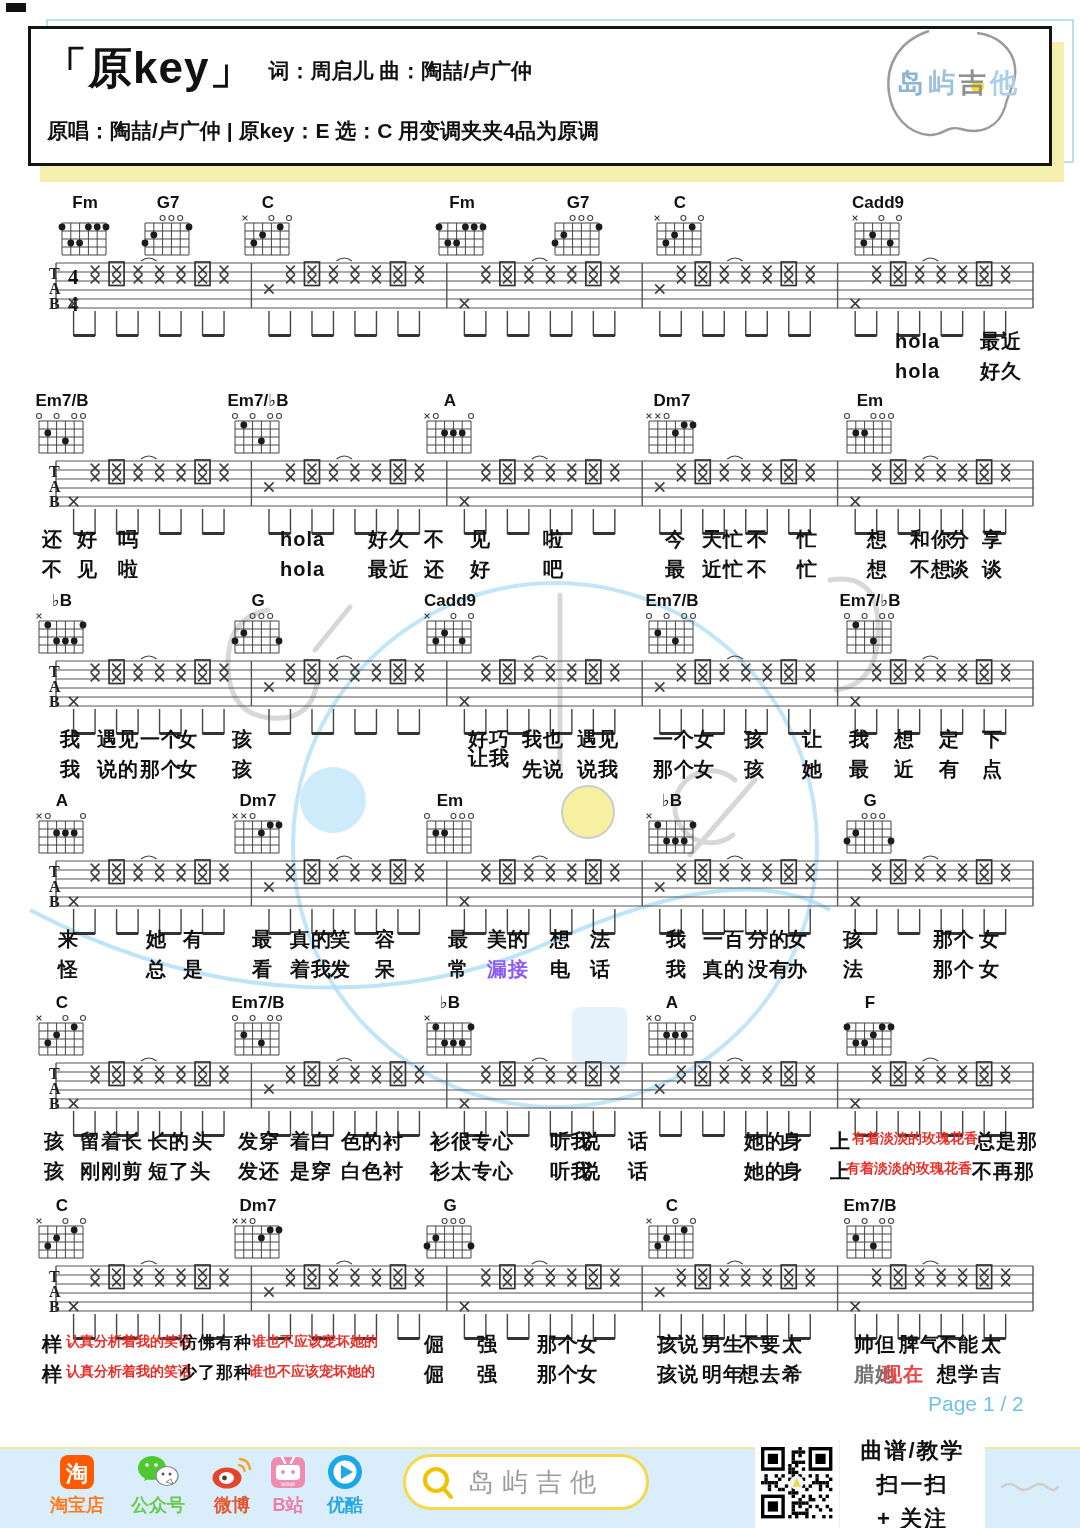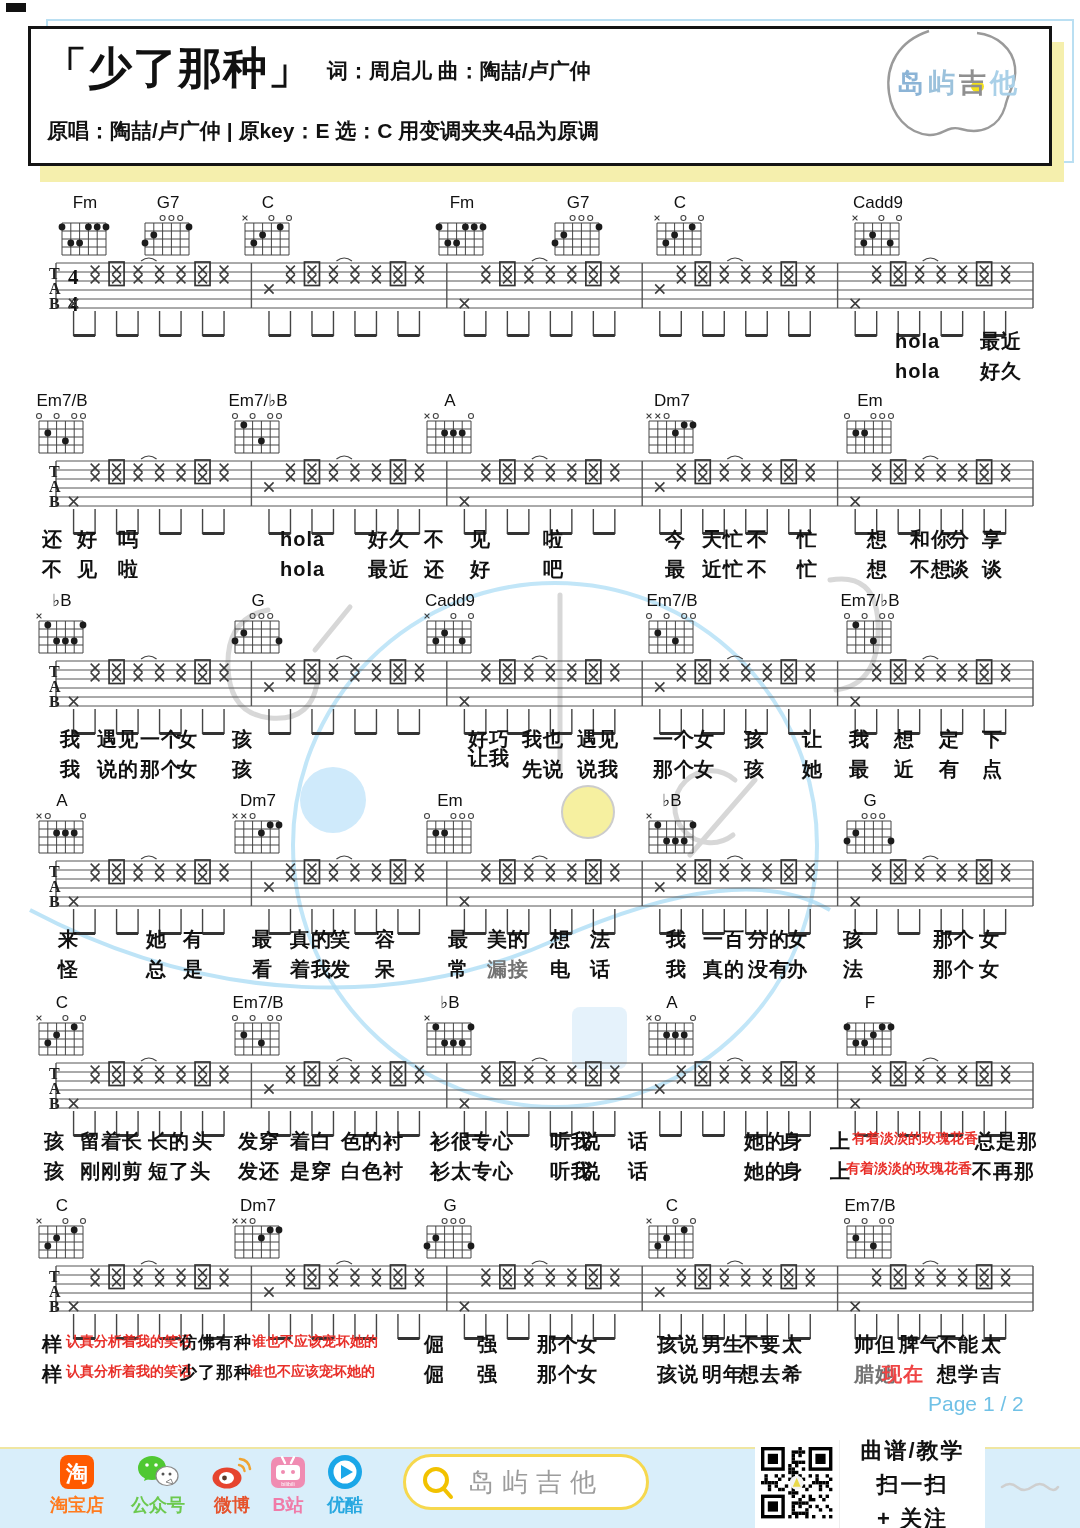--- a/index.html
+++ b/index.html
@@ -17,21 +17,21 @@
   .subtitle{position:absolute;left:16px;top:88px;font-size:21px;font-weight:bold;text-align:right;}
   .logo{position:absolute;right:12px;top:-6px;width:160px;height:130px;}
   .logo svg{position:absolute;left:0;top:0;}
   .logo-chars{position:absolute;left:0;top:0;width:100%;height:100%;}
   .logo-chars span{position:absolute;top:42px;font-size:27px;font-weight:bold;}
   .logo-dot{position:absolute;left:94px;top:58px;width:13px;height:11px;border-radius:50%;background:#f4e11a;}
   
   #systems{position:absolute;left:0;top:0;width:1080px;height:1528px;z-index:2;}
   .system{position:absolute;left:30px;width:1012px;height:200px;}
   .chord{position:absolute;top:0;width:64px;text-align:center;}
-  .cname{font-size:17px;font-weight:normal;height:16px;line-height:16px;white-space:nowrap;}
+  .cname{font-size:17px;font-weight:bold;height:16px;line-height:16px;white-space:nowrap;}
   .staff{position:absolute;left:0;top:62px;}
   .clef{font:bold 16px "Liberation Serif",serif;fill:#222;}
   .tsig{font:bold 21px "Liberation Serif",serif;fill:#111;}
   .lyr{position:absolute;font-weight:600;white-space:nowrap;letter-spacing:1px;line-height:1;}
   
   .watermark{position:absolute;left:0;top:555px;z-index:1;pointer-events:none;}
   
   .page-ind{position:absolute;left:928px;top:1392px;font-size:21px;color:#70c1e6;z-index:3;}
   .footer{position:absolute;left:0;top:1447px;width:1080px;height:81px;background:#d9eefa;border-top:2px solid #efe6a2;z-index:4;}
   .flink{position:absolute;width:86px;text-align:center;top:3px;}
@@ -51,21 +51,21 @@
 
 <div class="page">
 
   <div class="corner-tick"></div>
 
   <div class="header">
     <div class="hdr-ghost-blue"></div>
     <div class="hdr-shadow"></div>
     <div class="hdr-box">
       <div class="title-line">
-        <span class="title">「少了那种」</span><span class="credits">词：周启儿 曲：陶喆/卢广仲</span>
+        <span class="title">「原key」</span><span class="credits">词：周启儿 曲：陶喆/卢广仲</span>
       </div>
       <div class="subtitle">原唱：陶喆/卢广仲 | 原key：E 选：C 用变调夹夹4品为原调</div>
       <div class="logo">
         <svg width="160" height="130" viewBox="0 0 160 130">
           <path d="M52 8 C 22 18 8 42 12 70 C 15 92 30 110 52 112 C 66 113 70 102 84 106 C 104 112 122 104 128 84" fill="none" stroke="#9a9a9a" stroke-width="2.4"></path>
           <path d="M128 84 C 132 66 140 60 138 44 C 136 26 120 12 100 10" fill="none" stroke="#9a9a9a" stroke-width="2.4"></path>
         </svg>
         <div class="logo-dot"></div>
         <div class="logo-chars" id="logoChars">
             <span style="left: 20px; color: rgb(140, 180, 214);">岛</span>
@@ -1278,21 +1278,21 @@
         <span class="lyr" style="left: 903px; top: 136px; font-size: 20px; color: rgb(17, 17, 17);">那个</span>
         <span class="lyr" style="left: 949px; top: 136px; font-size: 20px; color: rgb(17, 17, 17);">女</span>
         <span class="lyr" style="left: 28px; top: 166px; font-size: 20px; color: rgb(17, 17, 17);">怪</span>
         <span class="lyr" style="left: 116px; top: 166px; font-size: 20px; color: rgb(17, 17, 17);">总</span>
         <span class="lyr" style="left: 153px; top: 166px; font-size: 20px; color: rgb(17, 17, 17);">是</span>
         <span class="lyr" style="left: 222px; top: 166px; font-size: 20px; color: rgb(17, 17, 17);">看</span>
         <span class="lyr" style="left: 260px; top: 166px; font-size: 20px; color: rgb(17, 17, 17);">着我</span>
         <span class="lyr" style="left: 300px; top: 166px; font-size: 20px; color: rgb(17, 17, 17);">发</span>
         <span class="lyr" style="left: 345px; top: 166px; font-size: 20px; color: rgb(17, 17, 17);">呆</span>
         <span class="lyr" style="left: 418px; top: 166px; font-size: 20px; color: rgb(17, 17, 17);">常</span>
-        <span class="lyr" style="left: 457px; top: 166px; font-size: 20px; color: #737373;">漏接</span>
+        <span class="lyr" style="left: 457px; top: 166px; font-size: 20px; color: #8b5cf6;">漏接</span>
         <span class="lyr" style="left: 520px; top: 166px; font-size: 20px; color: rgb(17, 17, 17);">电</span>
         <span class="lyr" style="left: 560px; top: 166px; font-size: 20px; color: rgb(17, 17, 17);">话</span>
         <span class="lyr" style="left: 636px; top: 166px; font-size: 20px; color: rgb(17, 17, 17);">我</span>
         <span class="lyr" style="left: 673px; top: 166px; font-size: 20px; color: rgb(17, 17, 17);">真的</span>
         <span class="lyr" style="left: 718px; top: 166px; font-size: 20px; color: rgb(17, 17, 17);">没有</span>
         <span class="lyr" style="left: 757px; top: 166px; font-size: 20px; color: rgb(17, 17, 17);">办</span>
         <span class="lyr" style="left: 813px; top: 166px; font-size: 20px; color: rgb(17, 17, 17);">法</span>
         <span class="lyr" style="left: 903px; top: 166px; font-size: 20px; color: rgb(17, 17, 17);">那个</span>
         <span class="lyr" style="left: 949px; top: 166px; font-size: 20px; color: rgb(17, 17, 17);">女</span>
       </div>

